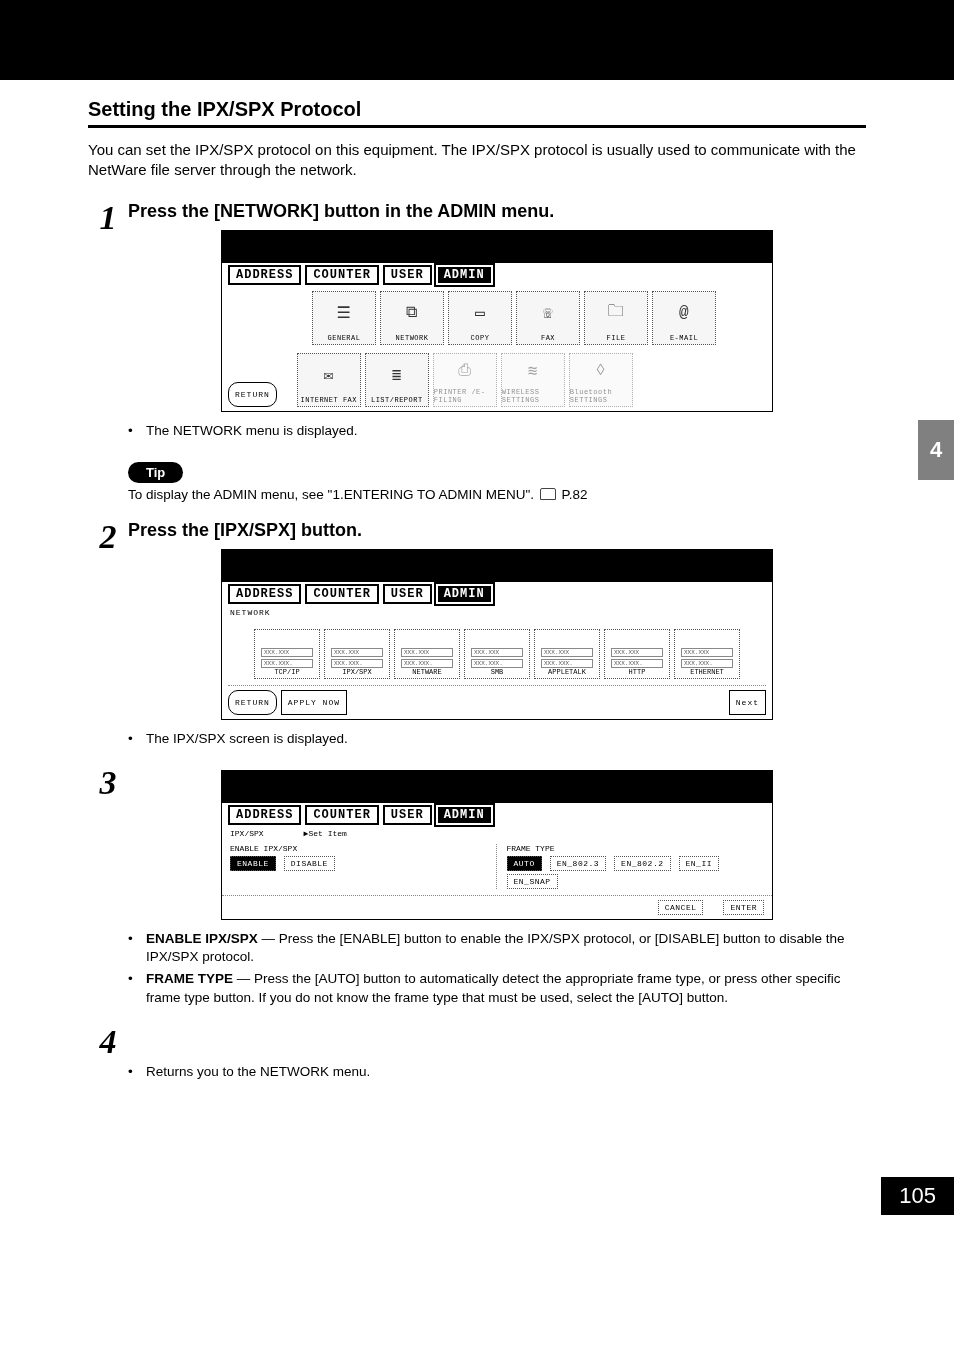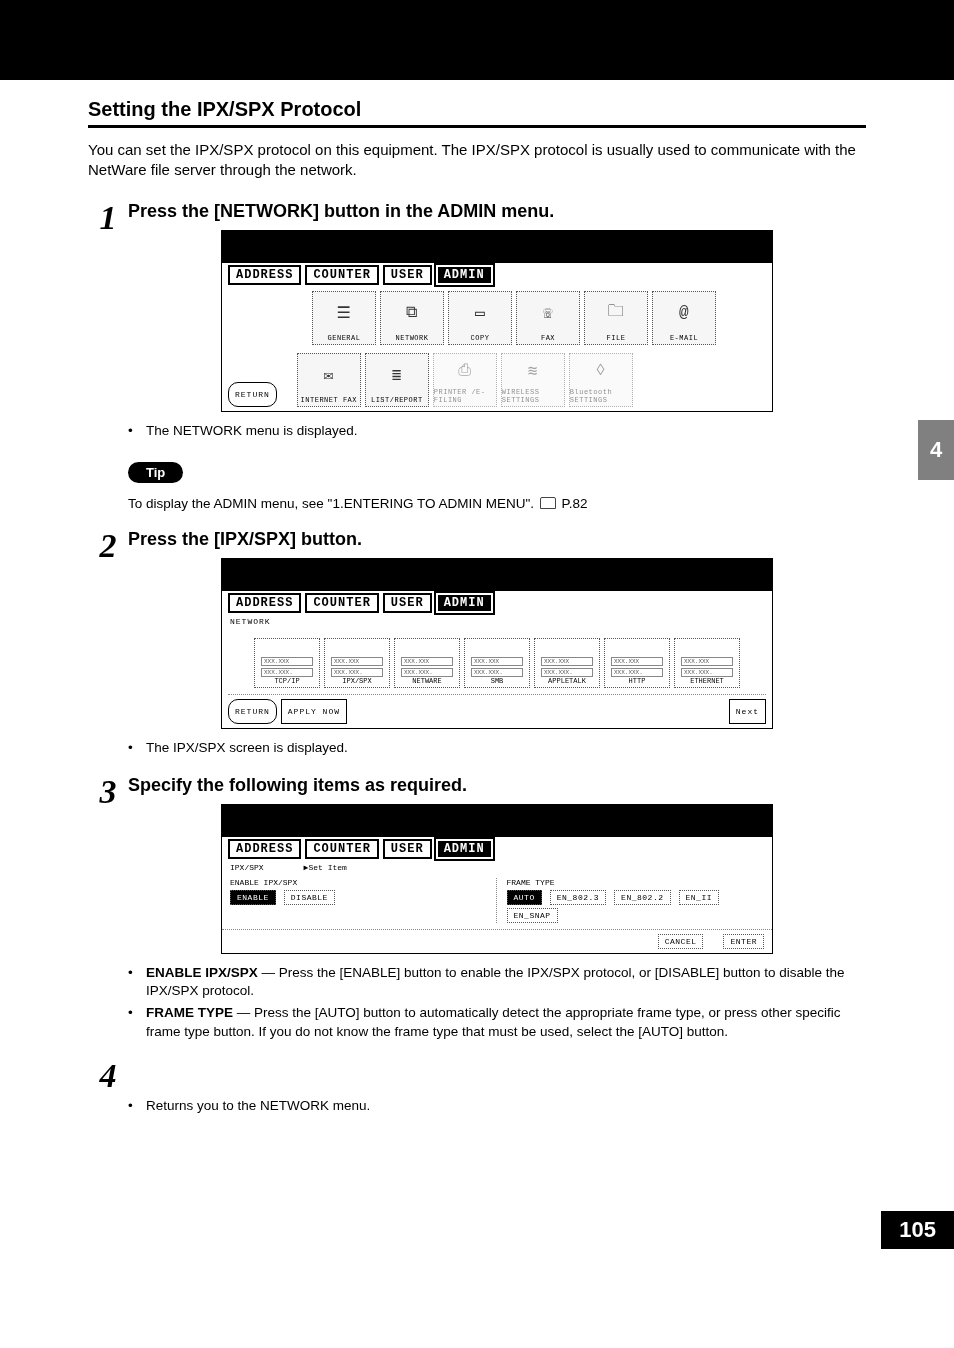--- a/index.html
+++ b/index.html
@@ -69,21 +69,21 @@
     flex: 1;
   }
   .tip-pill {
     background: #000;
     color: #fff;
     font-size: 13px;
     font-weight: bold;
     border-radius: 14px;
     padding: 3px 18px;
     display: inline-block;
-    margin: 18px 0 13px 40px;
+    margin: 18px 0 4px 40px;
   }
   .tip-text {
     font-size: 13.5px;
     margin: 0 0 6px 40px;
   }
   .book-icon {
     display: inline-block;
     width: 14px;
     height: 10px;
     border: 1px solid #444;
@@ -115,21 +115,21 @@
     height: 50px;
     margin-top: 40px;
   }
   .page-num-box {
     position: absolute;
     right: 0;
     bottom: 0;
     background: #000;
     color: #fff;
     font-size: 22px;
-    font-weight: bold;
+    font-weight: normal;
     padding: 6px 18px;
     margin-left: 28px;
   }
 
   
   .panel {
     background: #fff;
     border: 1px solid #000;
     width: 550px;
     margin: 4px auto 6px auto;
@@ -435,21 +435,20 @@
 
   <div class="bullet-row">
     <span class="dot">•</span>
     <span class="txt">The IPX/SPX screen is displayed.</span>
   </div>
 
   
   <div class="step">
     <div class="step-num">3</div>
     <div class="step-body">
-      <p class="step-title">Specify the following items as required.</p>
 
       <div class="panel">
         <div class="black-bar"></div>
         <div class="tabs-row">
           <span class="tab">ADDRESS</span>
           <span class="tab">COUNTER</span>
           <span class="tab">USER</span>
           <span class="tab sel">ADMIN</span>
         </div>
         <div style="display:flex; gap:40px; padding:2px 8px; font-size:8px;">

